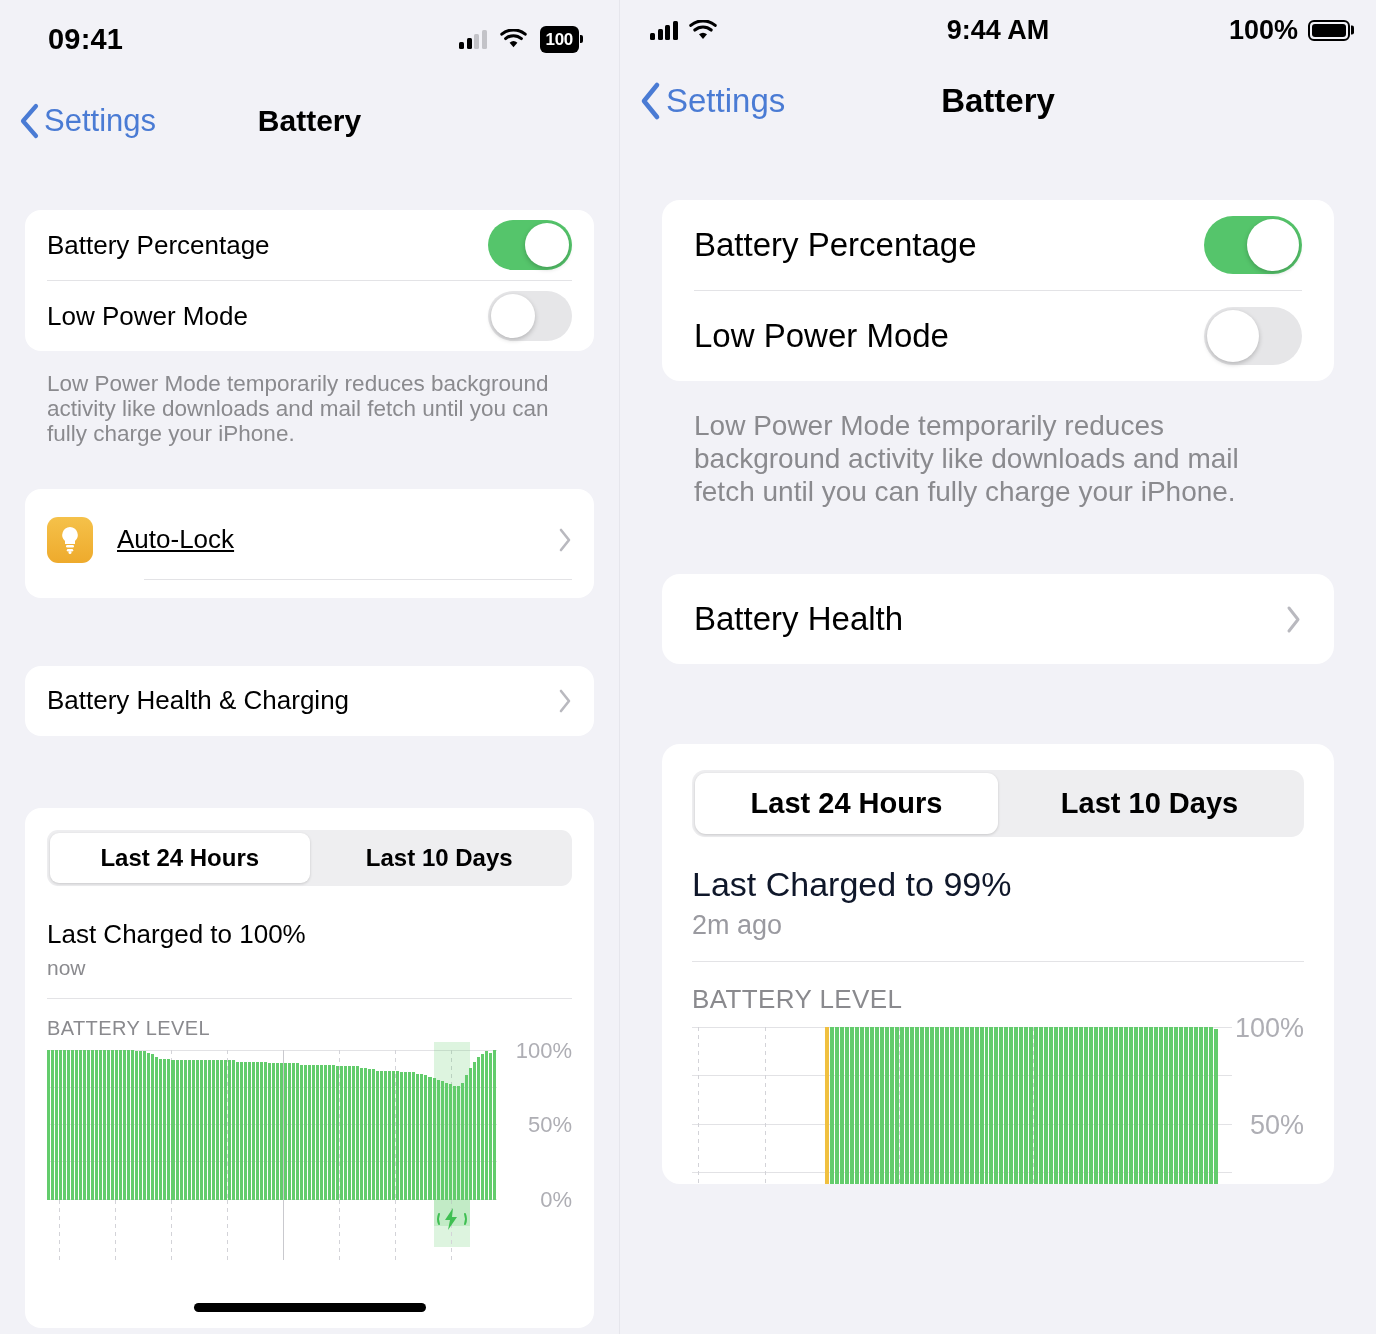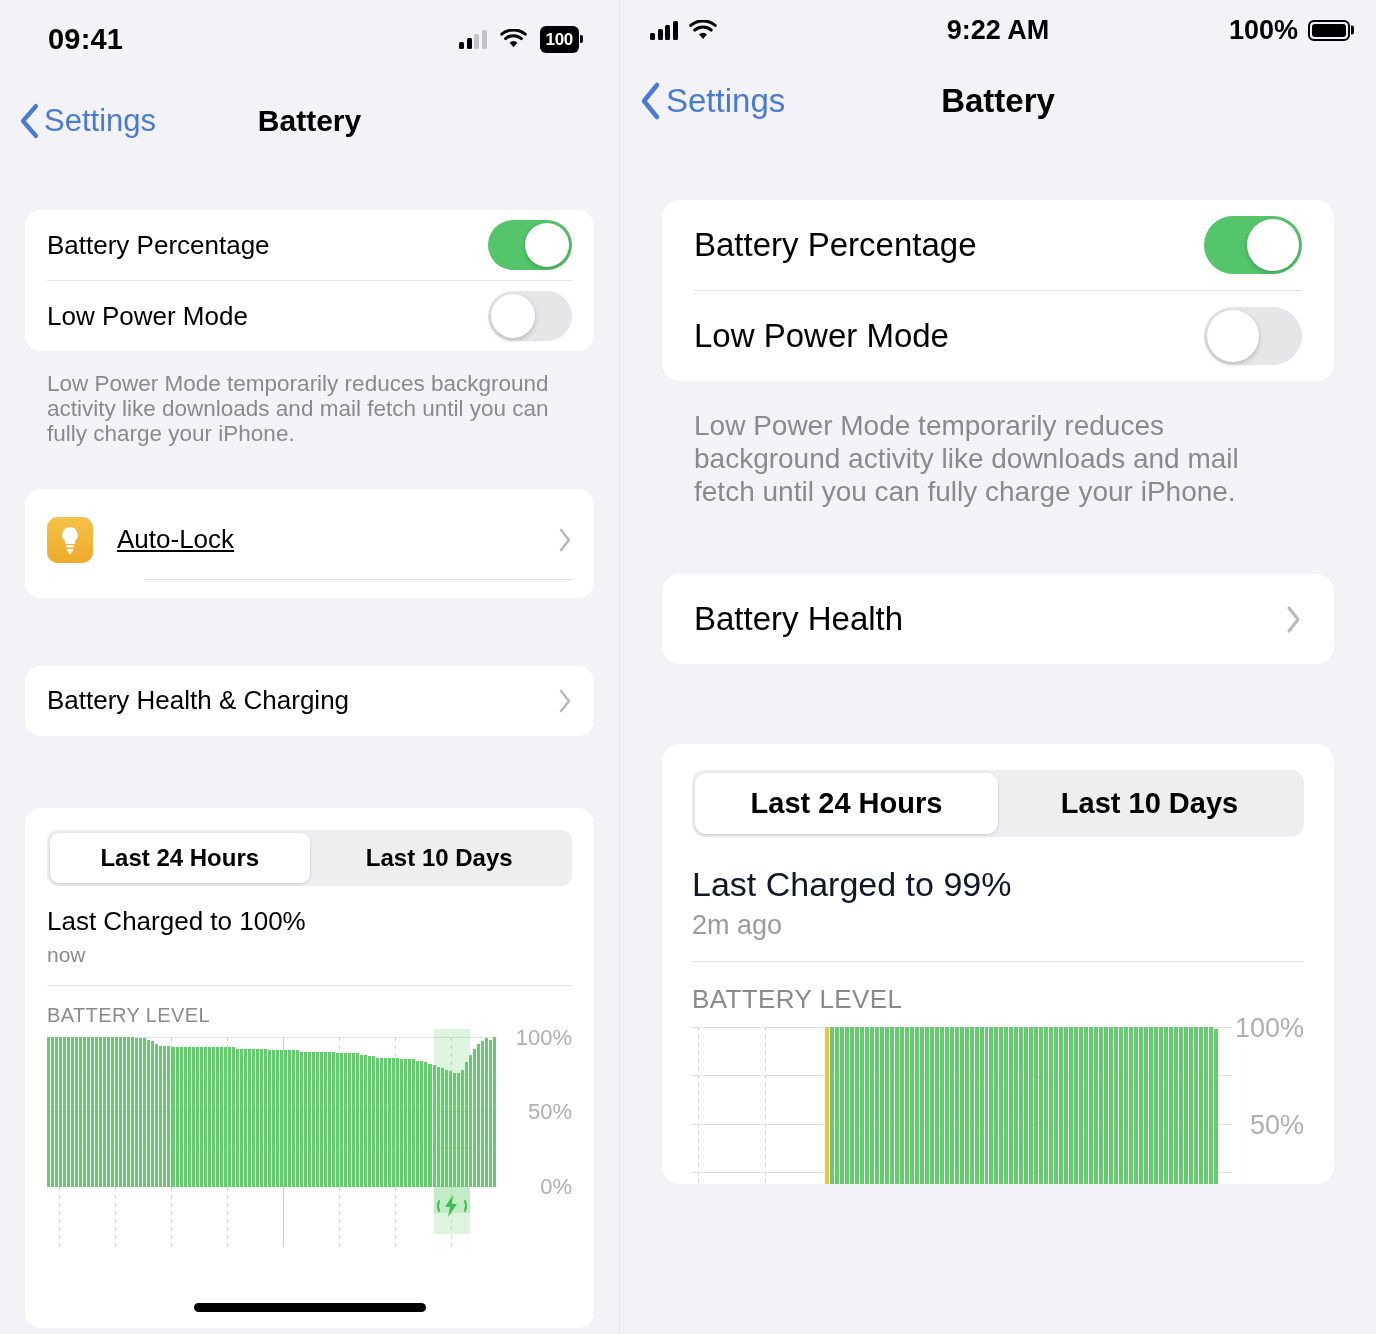--- a/index.html
+++ b/index.html
@@ -219,21 +219,21 @@
           <path d="M3 2 L11 12 L3 22" stroke="#b9b9bf" stroke-width="2.6" fill="none" stroke-linecap="round" stroke-linejoin="round"></path>
         </svg>
       </div>
     </div>
 
     <div class="card left-pad" style="margin-top:72px;padding:22px 22px 0 22px;height:520px;overflow:hidden;">
       <div class="segmented">
         <div class="seg active" style="font-size:24px;padding:11px 0;">Last 24 Hours</div>
         <div class="seg" style="font-size:24px;padding:11px 0;">Last 10 Days</div>
       </div>
-      <div style="font-size:26px;color:#000;margin-top:20px;">Last Charged to 100%</div>
+      <div style="font-size:26px;color:#000;margin-top:33px;">Last Charged to 100%</div>
       <div style="font-size:21px;color:#8a8a8e;margin-top:6px;">now</div>
       <div class="divider" style="margin-top:18px;"></div>
 
       <div class="chart-label" style="font-size:20px;margin-top:18px;">BATTERY LEVEL</div>
       <div class="chart-wrap" style="margin-top:10px;height:215px;">
         <div class="plot" style="position:absolute;left:0;top:0;width:450px;height:150px;">
           <div class="gridline" style="top:0;"></div>
           <div class="gridline" style="top:37px;"></div>
           <div class="gridline" style="top:74px;"></div>
           <div class="gridline" style="top:111px;"></div>
@@ -410,21 +410,21 @@
             <i></i>
             <i></i>
             <i></i>
           </div>
         <svg width="28" height="21" viewBox="0 0 28 21">
           <path d="M14 19 L10 14.3 a6.4 6.4 0 0 1 8 0 Z" fill="#000"></path>
           <path d="M5.8 10 a12.5 12.5 0 0 1 16.4 0" stroke="#000" stroke-width="3.1" fill="none" stroke-linecap="round"></path>
           <path d="M1.8 5.4 a18.7 18.7 0 0 1 24.4 0" stroke="#000" stroke-width="3.1" fill="none" stroke-linecap="round"></path>
         </svg>
       </div>
-      <div class="clock">9:22 AM</div>
+      <div class="clock">9:44 AM</div>
       <div class="right-group">
         <span class="pct">100%</span>
         <div class="batt-icon">
             <div class="fill"></div>
           </div>
       </div>
     </div>
 
     <div class="navbar nav-right-p">
       <div class="back">

